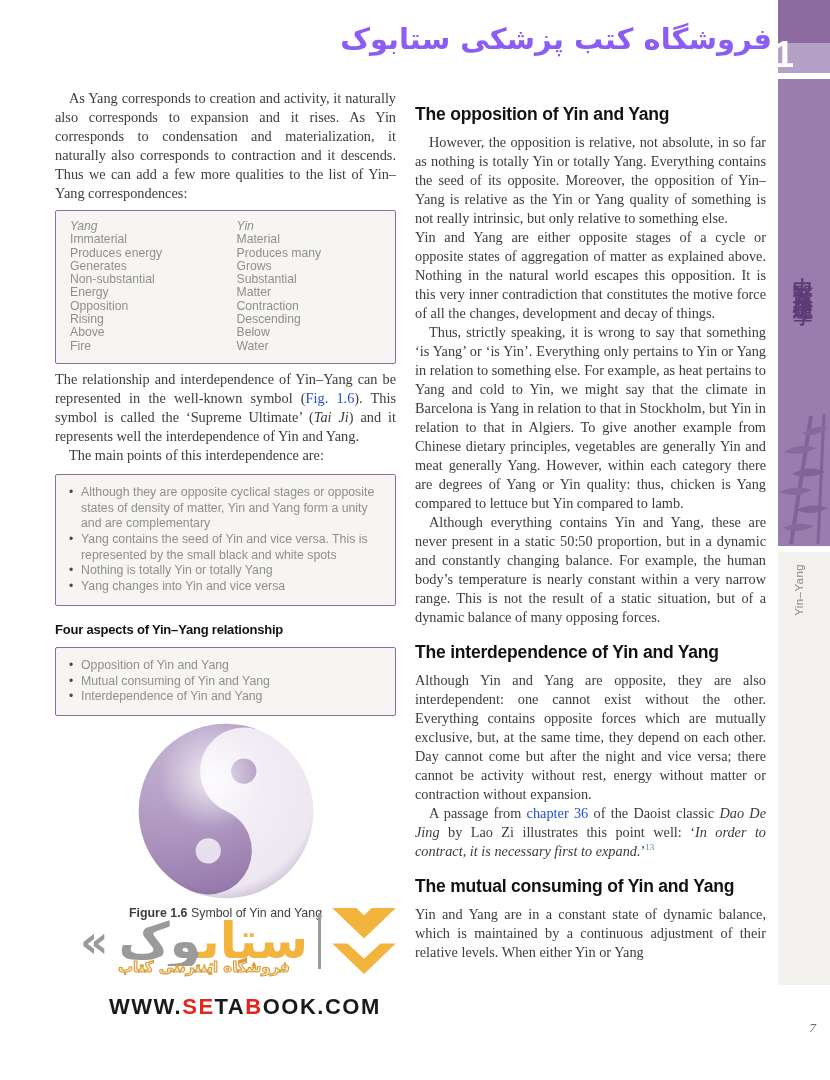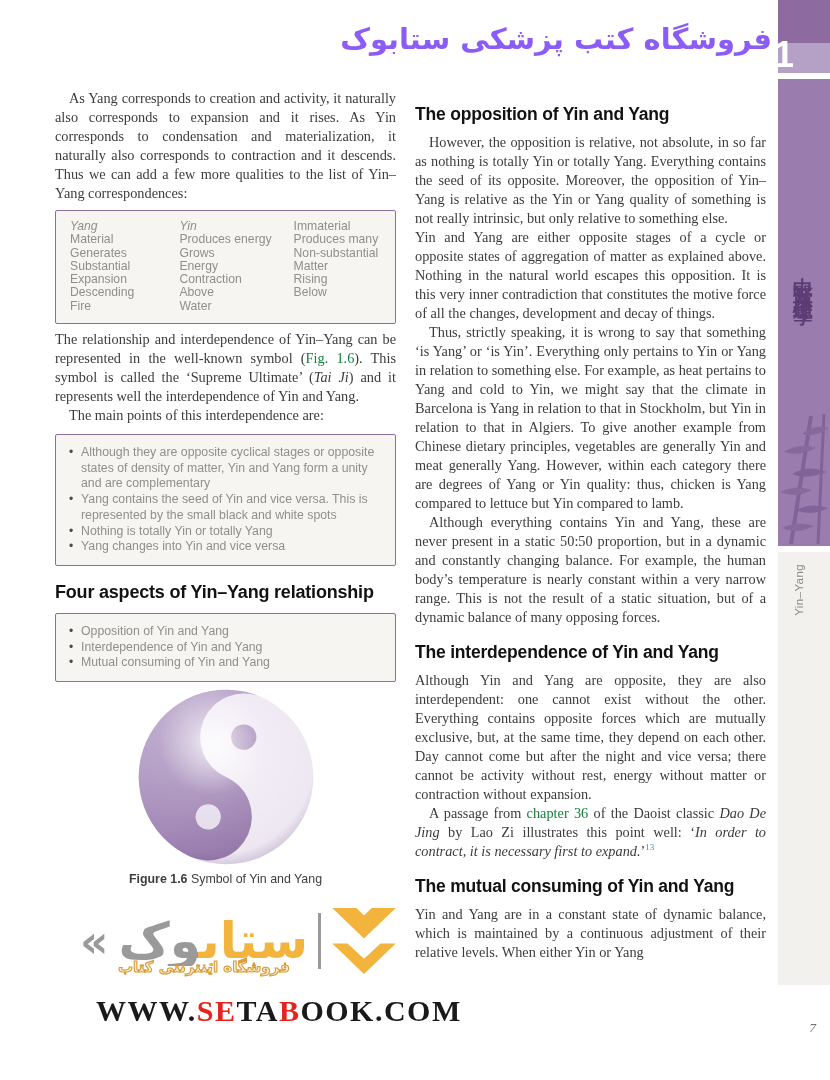--- a/index.html
+++ b/index.html
@@ -55,40 +55,40 @@
   }
   p.indent { text-indent:14px; }
 
   h2.sans {
     font-family:"Liberation Sans", sans-serif; font-weight:bold;
     font-size:17.5px; color:#121212; margin:15px 0 8px 0; letter-spacing:-0.2px;
   }
   h2.first { margin-top:8px; }
   h1.four {
     font-family:"Liberation Sans", sans-serif; font-weight:bold;
-    font-size:18px; color:#121212; margin:16px 0 9px 0; letter-spacing:-0.2px;
+    font-size:13px; color:#121212; margin:16px 0 9px 0; letter-spacing:-0.2px;
   }
 
   
   .purple-box {
     border:1.6px solid #8e6da2; background:#f7f5f1; border-radius:2px;
     font-family:"Liberation Sans", sans-serif; color:#8f8f8f;
     margin-top:7px; margin-bottom:5px;
   }
-  .yy-table { padding:9px 14px 10px 14px; display:grid; grid-template-columns:1fr 1fr 1fr; column-gap:22px; font-size:12.2px; line-height:13.3px; }
+  .yy-table { padding:9px 14px 10px 14px; display:grid; grid-template-columns:1fr 1fr; column-gap:22px; font-size:12.2px; line-height:13.3px; }
   .yy-cell  { white-space:nowrap; }
   .yy-head  { font-style:italic; }
   .box-list { margin:0; padding:10px 18px 10px 12px; list-style:none; font-size:12.3px; line-height:15.7px; }
   .box-list li { padding-left:13px; position:relative; }
   .box-list li::before {
     content:"•"; position:absolute; left:1px; top:0; color:#4a4a4a; font-size:12px;
   }
 
   
-  .seg-link   { color:#15803d; }
+  .seg-link   { color:#1d4ed8; }
   .seg-italic { font-style:italic; }
   .seg-sup    { color:#4792b4; font-size:9px; vertical-align:super; line-height:0; }
   .seg-bold   { font-weight:bold; }
   .seg-red    { color:#e4251d; }
   .seg-dark   { color:#1a1a1a; }
 
   
   .figure-wrap { margin-top:5px; height:182px; text-align:center; }
   .fig-caption {
     margin-top:3px; font-family:"Liberation Sans", sans-serif;
@@ -105,23 +105,23 @@
     -webkit-background-clip:text; background-clip:text; color:transparent;
   }
   .wm-guillemet { font-size:44px; color:#9a9a9a; font-family:"DejaVu Sans", sans-serif; font-weight:bold; }
   .wm-divider { width:3px; height:56px; background:#9a9a9a; }
   .wm-subtitle {
     left:118px; top:958px; direction:rtl;
     font-family:"DejaVu Sans", sans-serif; font-weight:bold; font-size:15px;
     color:rgba(242,180,60,0.18); -webkit-text-stroke:1.1px #d89a2e;
   }
   .wm-url {
-    left:96px; top:994px;
-    font-family:Liberation Serif, serif; font-weight:bold;
-    font-size:30px; letter-spacing:1.5px;
+    left:109px; top:994px;
+    font-family:Liberation Sans, sans-serif; font-weight:bold;
+    font-size:22px; letter-spacing:1.5px;
   }
 </style>
 </head>
 <body>
 
 <div class="persian-title">فروشگاه کتب پزشکی ستابوک</div>
 
 <div class="sidebar">
   <div class="sb-top"></div>
   <div class="sb-band">
@@ -158,21 +158,21 @@
       <span class="yy-cell">Immaterial</span>
       <span class="yy-cell">Material</span>
       <span class="yy-cell">Produces energy</span>
       <span class="yy-cell">Produces many</span>
       <span class="yy-cell">Generates</span>
       <span class="yy-cell">Grows</span>
       <span class="yy-cell">Non-substantial</span>
       <span class="yy-cell">Substantial</span>
       <span class="yy-cell">Energy</span>
       <span class="yy-cell">Matter</span>
-      <span class="yy-cell">Expansion</span>
+      <span class="yy-cell">Opposition</span>
       <span class="yy-cell">Contraction</span>
       <span class="yy-cell">Rising</span>
       <span class="yy-cell">Descending</span>
       <span class="yy-cell">Above</span>
       <span class="yy-cell">Below</span>
       <span class="yy-cell">Fire</span>
       <span class="yy-cell">Water</span>
     </div>
   </div>
 
@@ -186,22 +186,22 @@
       <li>Nothing is totally Yin or totally Yang</li>
       <li>Yang changes into Yin and vice versa</li>
     </ul>
   </div>
 
   <h1 class="four">Four aspects of Yin–Yang relationship</h1>
 
   <div class="purple-box" style="margin-top:10px;">
     <ul class="box-list">
       <li>Opposition of Yin and Yang</li>
+      <li>Mutual consuming of Yin and Yang</li>
       <li>Interdependence of Yin and Yang</li>
-      <li>Mutual consuming of Yin and Yang</li>
     </ul>
   </div>
 
   <div class="figure-wrap">
     <svg width="180" height="180" viewBox="0 0 200 200">
       <defs>
         <radialGradient id="sphereGloss" cx="42%" cy="30%" r="80%">
           <stop offset="0%" stop-color="#ffffff" stop-opacity="0.85"></stop>
           <stop offset="38%" stop-color="#ffffff" stop-opacity="0.15"></stop>
           <stop offset="100%" stop-color="#ffffff" stop-opacity="0"></stop>

